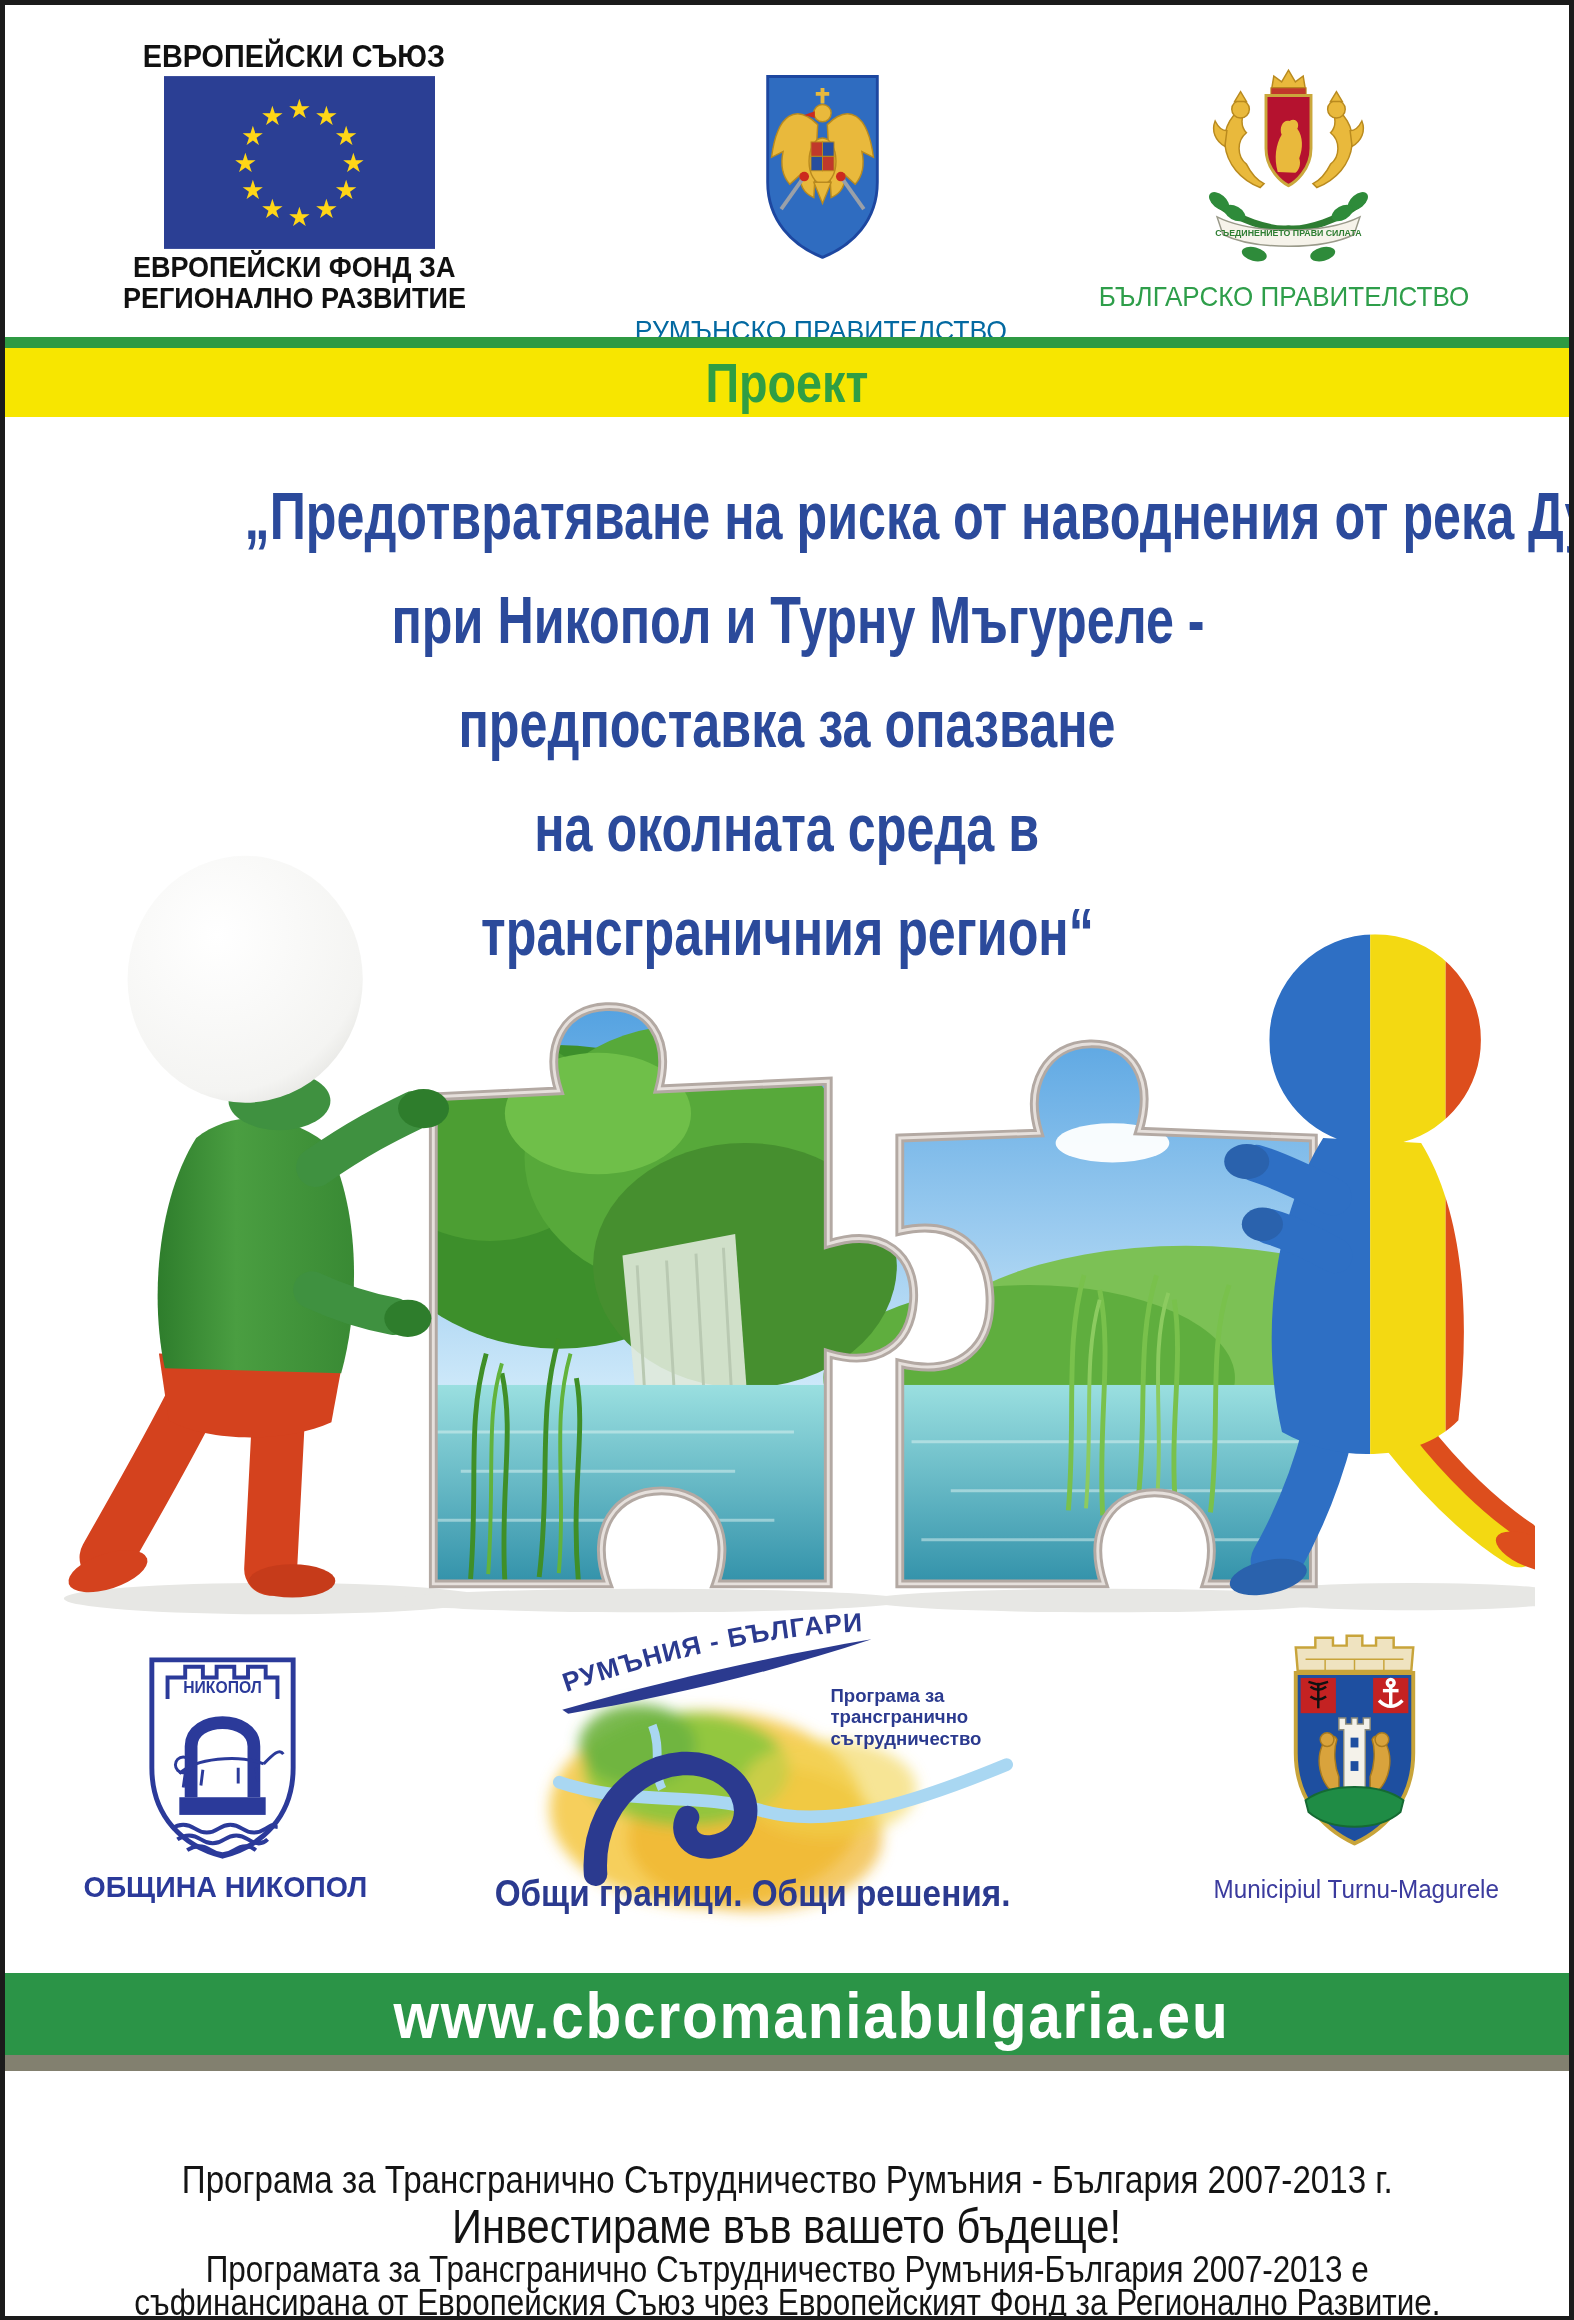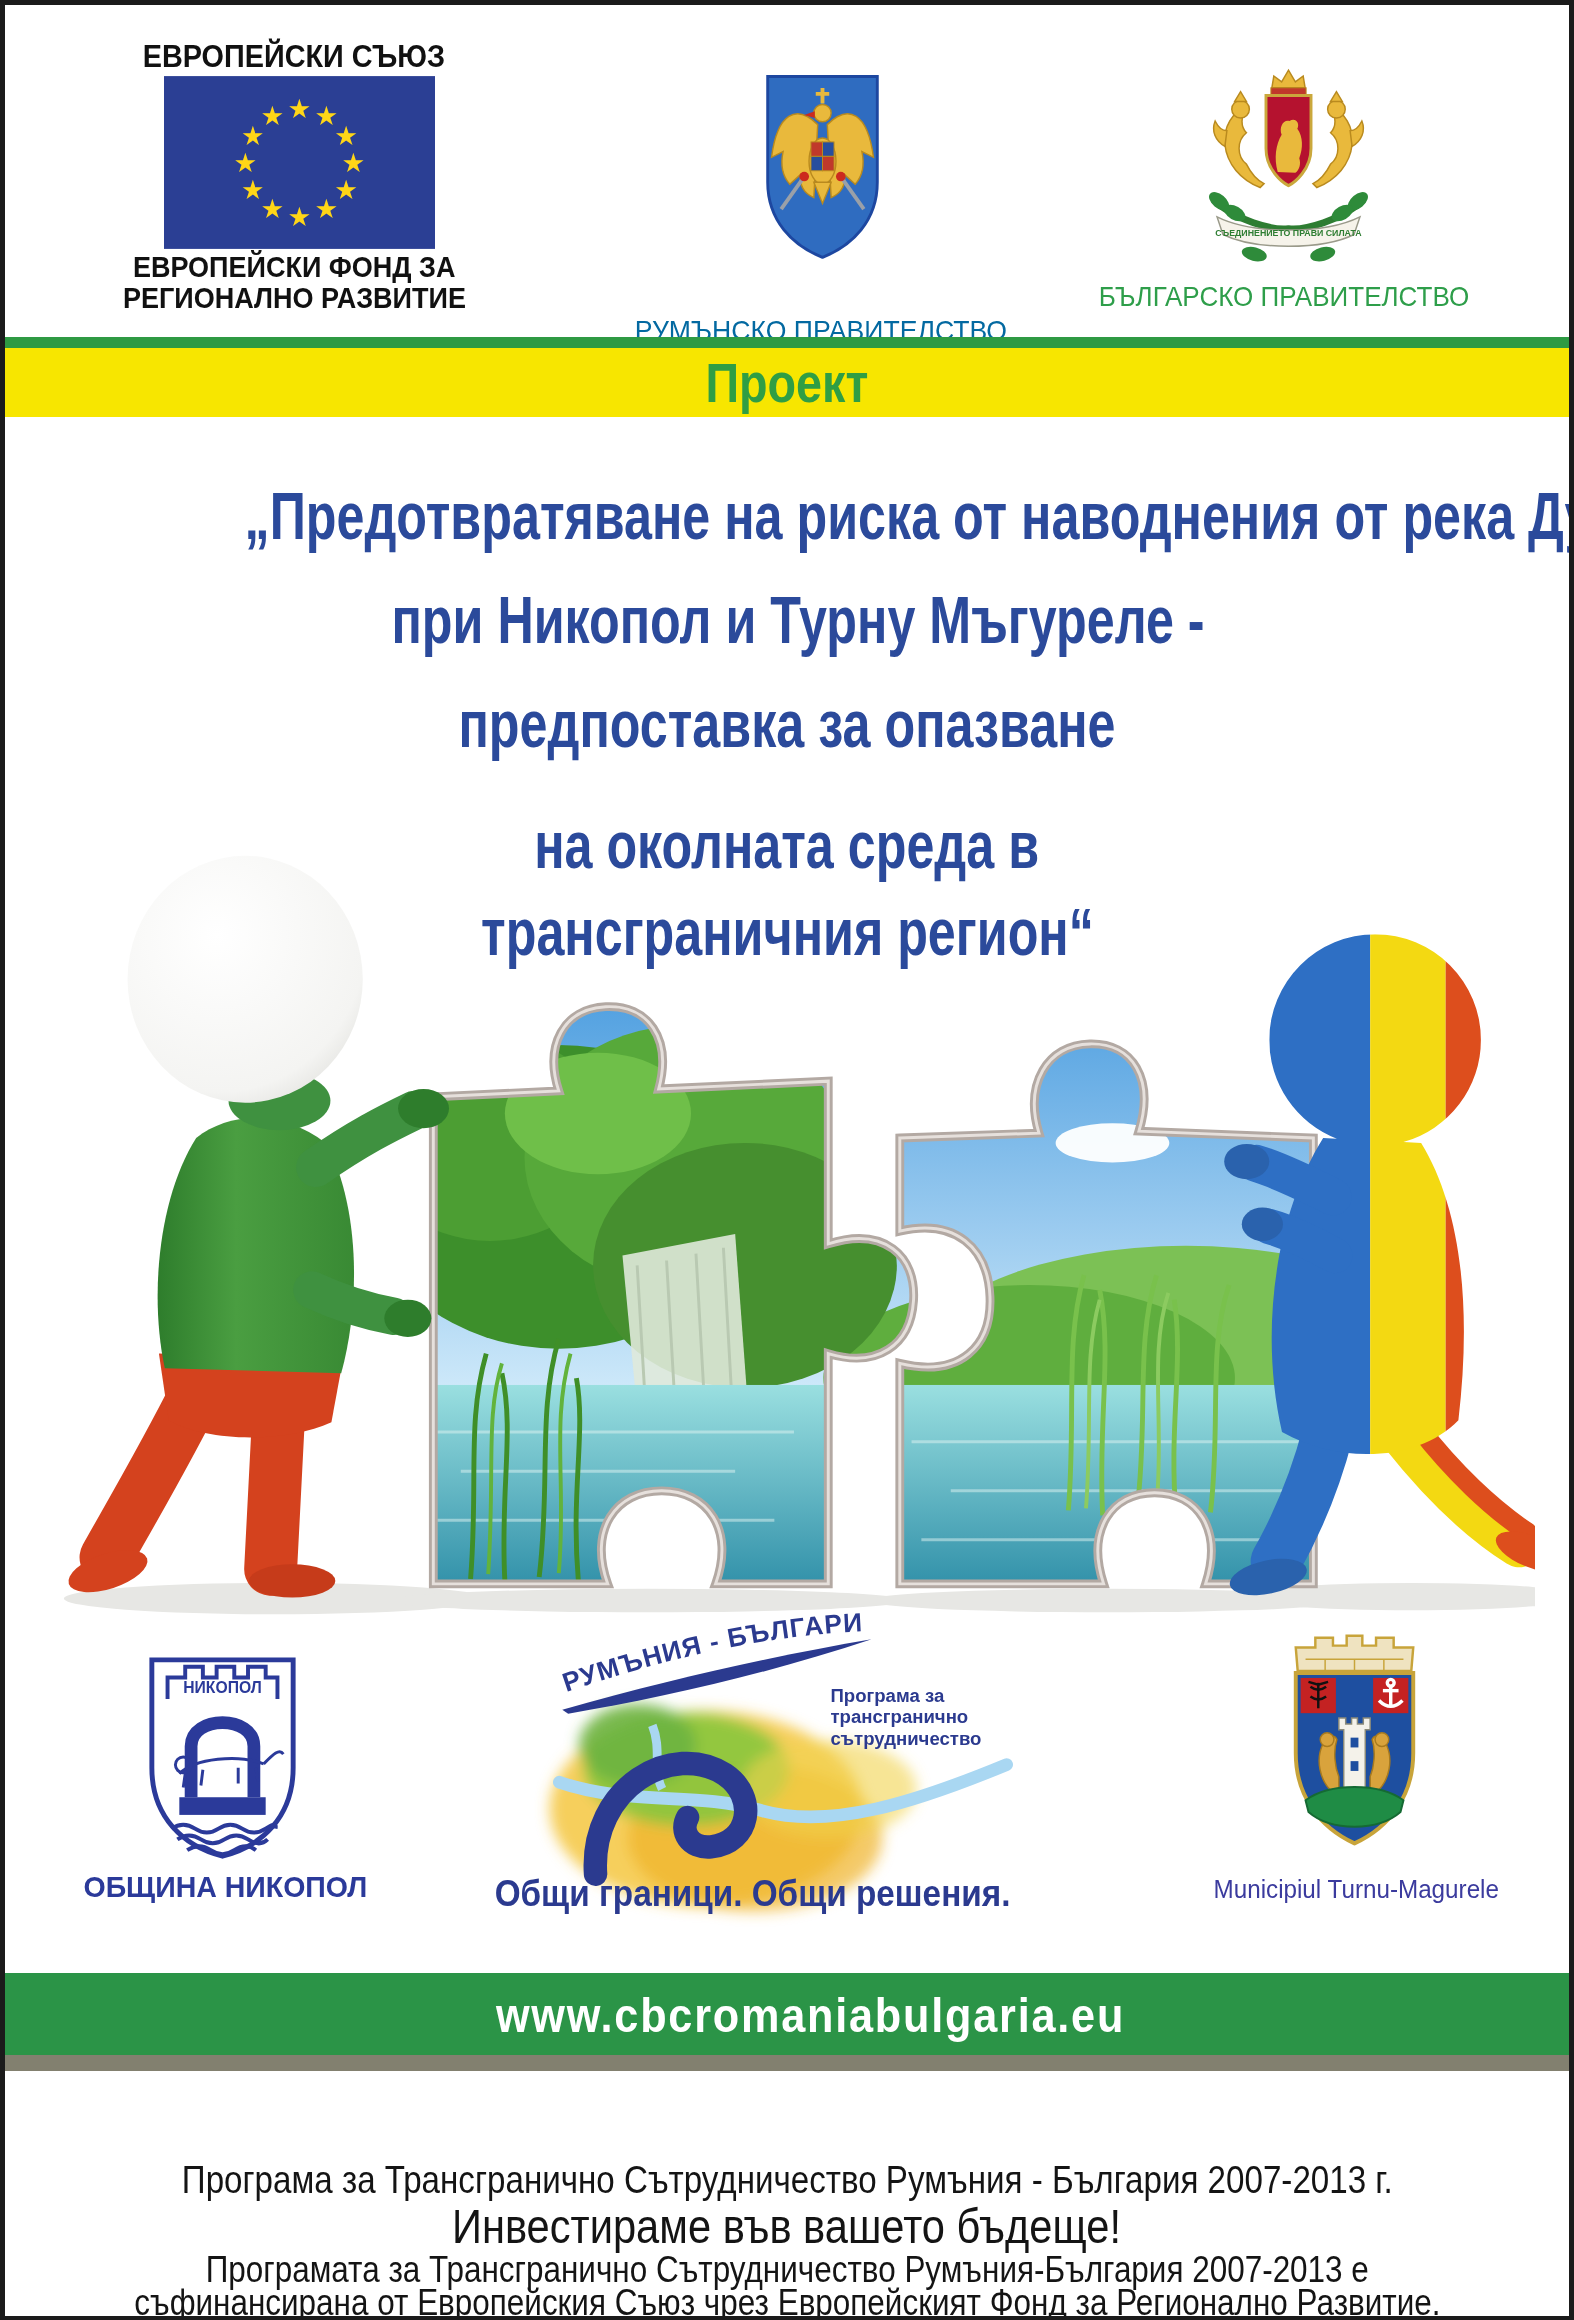--- a/index.html
+++ b/index.html
@@ -28,30 +28,30 @@
   .ro-label{left:620px;width:392px;top:274px;font-size:28px;color:#0369a1;text-align:left;position:absolute;margin-top:36px;}
   .bg-label{left:1083px;width:392px;top:276px;font-size:27.4px;color:#2e9e4a;text-align:center;position:absolute;}
 
   
   .green-stripe{top:332px;left:0;right:0;height:10.8px;background:#2e9a43;}
   .yellow-band{top:343px;left:0;right:0;height:69px;background:#f7e600;}
   .project-label{top:345px;font-size:55px;line-height:67px;font-weight:bold;color:#2f9e44;}
 
   
   .title-line{color:#2b4a9b;font-weight:bold;font-size:67px;line-height:78px;}
-  .t1{top:472px;} .t2{top:576px;padding-left:23px;} .t3{top:680px;} .t4{top:801px;} .t5{top:888px;}
+  .t1{top:472px;} .t2{top:576px;padding-left:23px;} .t3{top:680px;} .t4{top:784px;} .t5{top:888px;}
 
   
   .nikopol-label{left:71px;width:294px;top:1865px;font-size:30px;font-weight:bold;color:#2b3a9a;text-align:right;position:absolute;}
   .turnu-label{left:1201px;width:294px;top:1870px;font-size:25.5px;color:#3b3b9e;text-align:left;position:absolute;}
   .slogan-label{left:454px;width:588px;top:1868px;font-size:37px;font-weight:bold;color:#2b3a8f;text-align:center;position:absolute;}
 
   
   .url-bar{top:1968px;left:0;right:0;height:82px;background:#2b9447;}
-  .url-text{top:1972px;font-size:48px;line-height:78px;font-weight:bold;color:#ffffff;letter-spacing:2px;padding-left:48px;}
+  .url-text{top:1972px;font-size:65px;line-height:78px;font-weight:bold;color:#ffffff;letter-spacing:2px;padding-left:48px;}
   .gray-stripe{top:2050px;left:0;right:0;height:15.7px;background:#82806f;}
 
   
   .footer-line{color:#141414;}
   .f-disclaimer{top:2113px;font-size:29px;line-height:33px;}
   .f-program{top:2152px;font-size:39px;line-height:45px;}
   .f-slogan{top:2196px;font-size:49px;line-height:51px;}
   .f-fund1{top:2245px;font-size:37px;line-height:39px;}
   .f-fund2{top:2278px;font-size:37px;line-height:39px;}
 </style>

